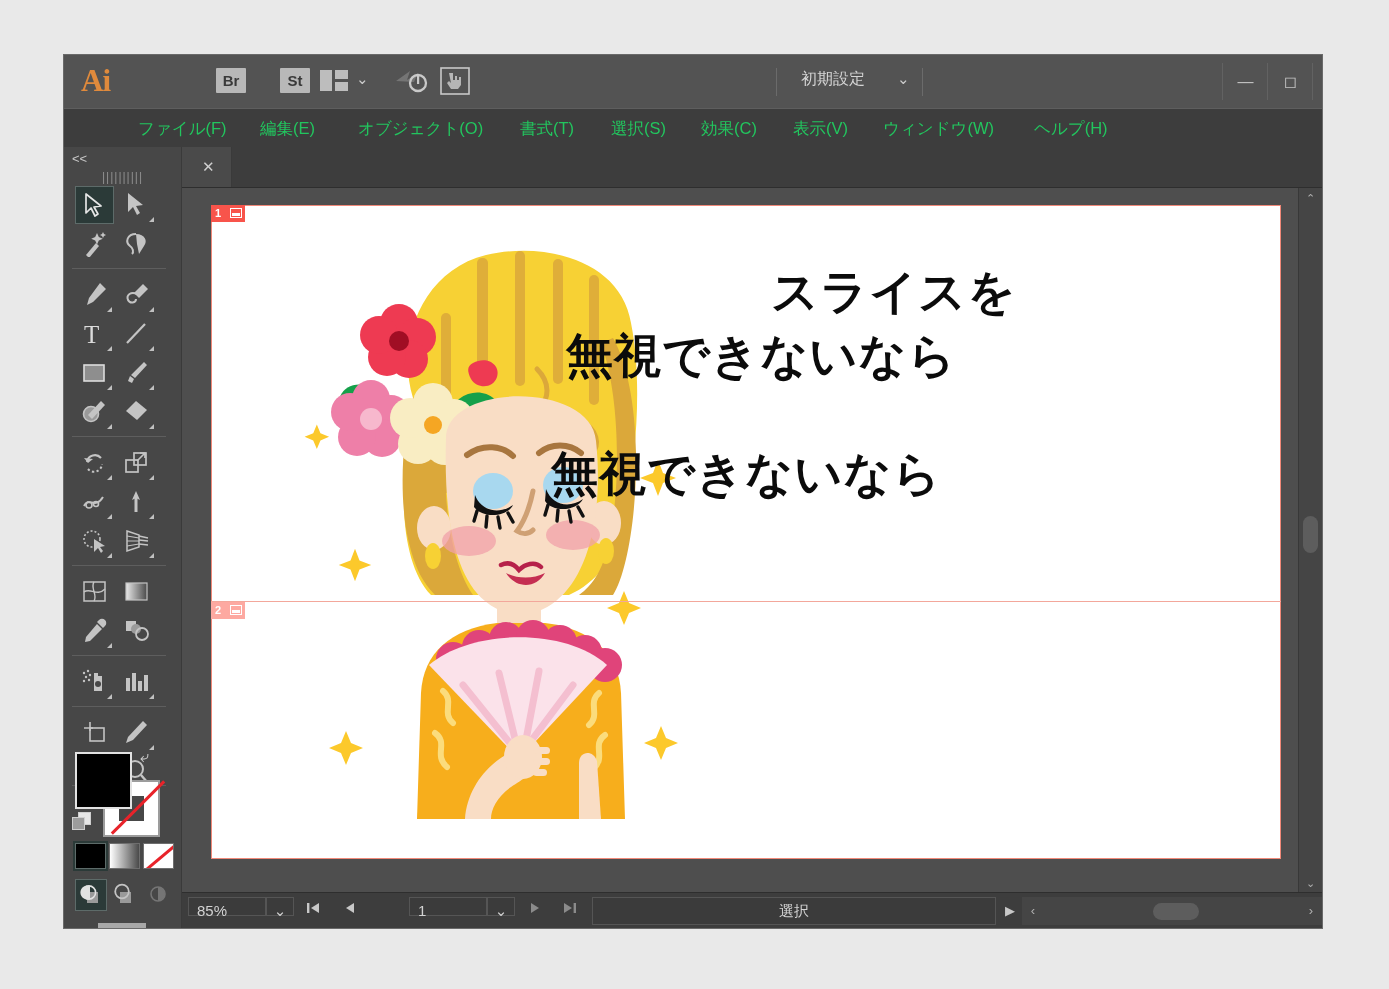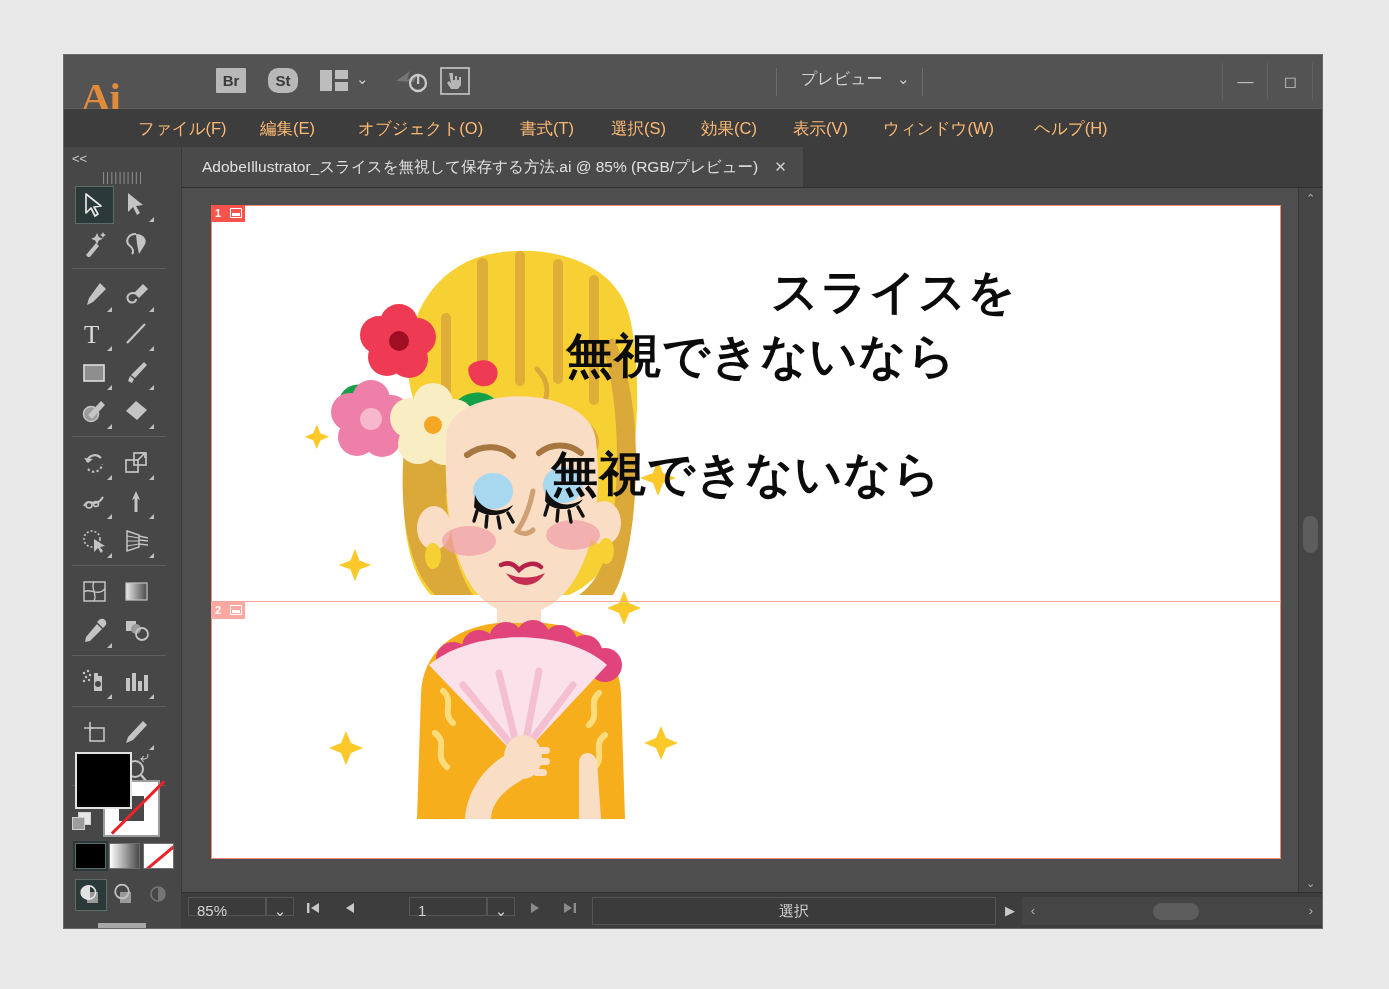--- a/index.html
+++ b/index.html
@@ -26,42 +26,41 @@
   
   #titlebar {
     position: relative;
     height: 53px;
     background: #535353;
     border-bottom: 1px solid #5e5e5e;
   }
   .ai-logo {
     position: absolute;
     left: 17px; top: 8px;
-    font-size: 41px;
+    font-size: 31px;
     font-weight: bold;
     color: #e08a3c;
     font-family: "Liberation Serif", serif;
     letter-spacing: -1px;
     line-height: 36px;
-    margin-top: 16px;
   }
   .app-chip {
     position: absolute;
     top: 13px;
     width: 30px; height: 25px;
     background: #b8b8b8;
     color: #3a3a3a;
     font-size: 15px;
     font-weight: bold;
     text-align: center;
     line-height: 25px;
     border-radius: 1px;
   }
   #chip-br { left: 152px; }
-  #chip-st { left: 204px; border-radius: 10px; }
+  #chip-st { left: 216px; }
 
   .arrange-icon {
     position: absolute;
     left: 256px; top: 15px;
     width: 28px; height: 21px;
   }
   .arrange-icon .lbig { position:absolute; left:0; top:0; width:12px; height:21px; background:#bdbdbd;}
   .arrange-icon .rtop { position:absolute; left:15px; top:0; width:13px; height:9px; background:#bdbdbd;}
   .arrange-icon .rbot { position:absolute; left:15px; top:12px; width:13px; height:9px; background:#bdbdbd;}
 
@@ -124,21 +123,21 @@
   #menubar {
     position: relative;
     height: 38px;
     background: #3d3d3d;
   }
   .menu-item {
     position: absolute;
     top: 0;
     height: 38px;
     line-height: 38px;
-    color: #fdba74;
+    color: #22c55e;
     font-size: 16.5px;
     white-space: nowrap;
   }
 
   
   #body { position: relative; height: 782px; }
 
   
   #toolpanel {
     position: absolute;
@@ -454,21 +453,21 @@
     </div>
 
     <div class="tbar-icon" style="left:376px;">
       <svg width="30" height="28" viewBox="0 0 30 28">
         <rect x="1" y="1" width="28" height="26" fill="none" stroke="#c9c9c9" stroke-width="1.6"></rect>
         <path d="M9 6 l4 0 0 7 2 0 0 -4 2 0 0 4 2 0 0 -3 2 0 0 8 -3 4 -7 0 -4 -6 2 -2 2 2 z" fill="#b5b5b5"></path>
       </svg>
     </div>
 
     <div class="vdiv" style="left:712px;"></div>
-    <div class="wsname">プレビュー</div>
+    <div class="wsname">初期設定</div>
     <div class="chev" id="ws-chev">⌄</div>
     <div class="vdiv" style="left:858px;"></div>
 
 
     <div class="wbtn" id="w-min">—</div>
     <div class="wbtn" id="w-max">◻</div>
     <div class="wbtn" id="w-close">✕</div>
   </div>
 
   <div id="menubar">
@@ -752,21 +751,20 @@
           </svg>
         </div>
         <div id="screenmode"></div>
       </div>
     </div>
 
     <div id="docarea">
 
       <div id="tabstrip">
         <div id="doctab">
-          <span id="doctab-title">AdobeIllustrator_スライスを無視して保存する方法.ai @ 85% (RGB/プレビュー)</span>
           <span id="doctab-close">✕</span>
         </div>
       </div>
 
       <div id="viewport">
         <div id="artboard-wrap">
           <div id="artboard"></div>
 
           <div id="illus">
             <svg width="400" height="620" viewBox="0 0 400 620">

